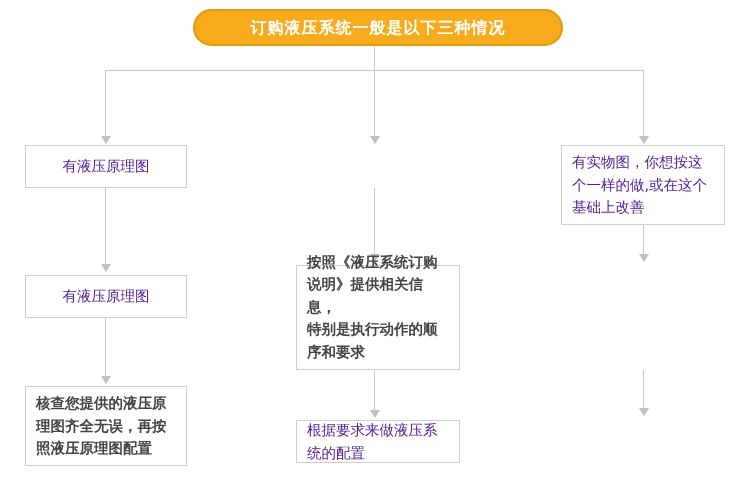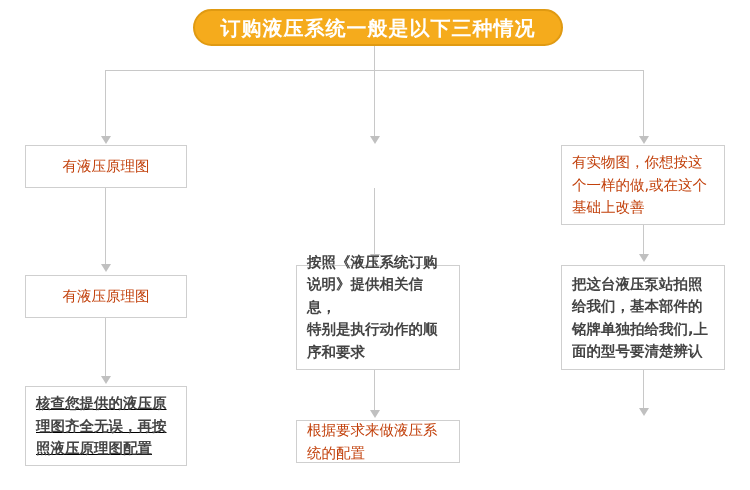--- a/index.html
+++ b/index.html
@@ -28,21 +28,21 @@
     box-sizing: border-box;
     background: #f5ab1c;
     border: 2px solid #e09a12;
     border-radius: 19px;
     display: flex;
     align-items: center;
     justify-content: center;
   }
   .title-banner .title-text {
     color: #ffffff;
-    font-size: 20px;
+    font-size: 16px;
     font-weight: bold;
     letter-spacing: 1px;
     line-height: 1;
     white-space: nowrap;
     text-align: center;
   }
 
   
   .node {
     position: absolute;
@@ -50,21 +50,21 @@
     background: #ffffff;
     border: 1px solid #cfcfcf;
     display: flex;
     align-items: center;
     justify-content: center;
     padding: 6px 10px;
   }
   .node .node-text {
     display: block;
     width: 100%;
-    color: #c2410c;
+    color: #4c1d95;
     font-size: 14.5px;
     line-height: 1.55;
     text-align: center;
     white-space: pre-line;
   }
   .node.multiline .node-text {
     text-align: left;
   }
   .node.strong .node-text {
     color: #444444;
@@ -120,21 +120,21 @@
   <div class="vline" style="left:105px; top:188px; height:78px;"></div>
   <div class="arrow" style="left:101px; top:264px;"></div>
 
   <div class="node" style="left:25px; top:275px; width:162px; height:43px;">
     <span class="node-text">有液压原理图</span>
   </div>
 
   <div class="vline" style="left:105px; top:318px; height:60px;"></div>
   <div class="arrow" style="left:101px; top:376px;"></div>
 
-  <div class="node multiline strong" style="left:25px; top:386px; width:162px; height:80px;text-decoration:underline;">
+  <div class="node multiline strong" style="left:25px; top:386px; width:162px; height:80px;">
     <span class="node-text">核查您提供的液压原
 理图齐全无误，再按
 照液压原理图配置</span>
   </div>
 
 
   <div class="vline" style="left:374px; top:188px; height:68px;"></div>
   <div class="arrow" style="left:370px; top:254px;"></div>
 
   <div class="node multiline strong" style="left:296px; top:265px; width:164px; height:105px;align-items:flex-end;">
@@ -154,24 +154,18 @@
 
   <div class="node multiline" style="left:561px; top:145px; width:164px; height:80px;">
     <span class="node-text">有实物图，你想按这
 个一样的做,或在这个
 基础上改善</span>
   </div>
 
   <div class="vline" style="left:643px; top:225px; height:31px;"></div>
   <div class="arrow" style="left:639px; top:254px;"></div>
 
-  <div class="node multiline strong" style="left:561px; top:265px; width:164px; height:105px;">
-    <span class="node-text">把这台液压泵站拍照
-给我们，基本部件的
-铭牌单独拍给我们,上
-面的型号要清楚辨认</span>
-  </div>
 
   <div class="vline" style="left:643px; top:370px; height:40px;"></div>
   <div class="arrow" style="left:639px; top:408px;"></div>
 
 
 </div>
 
 </body></html>

